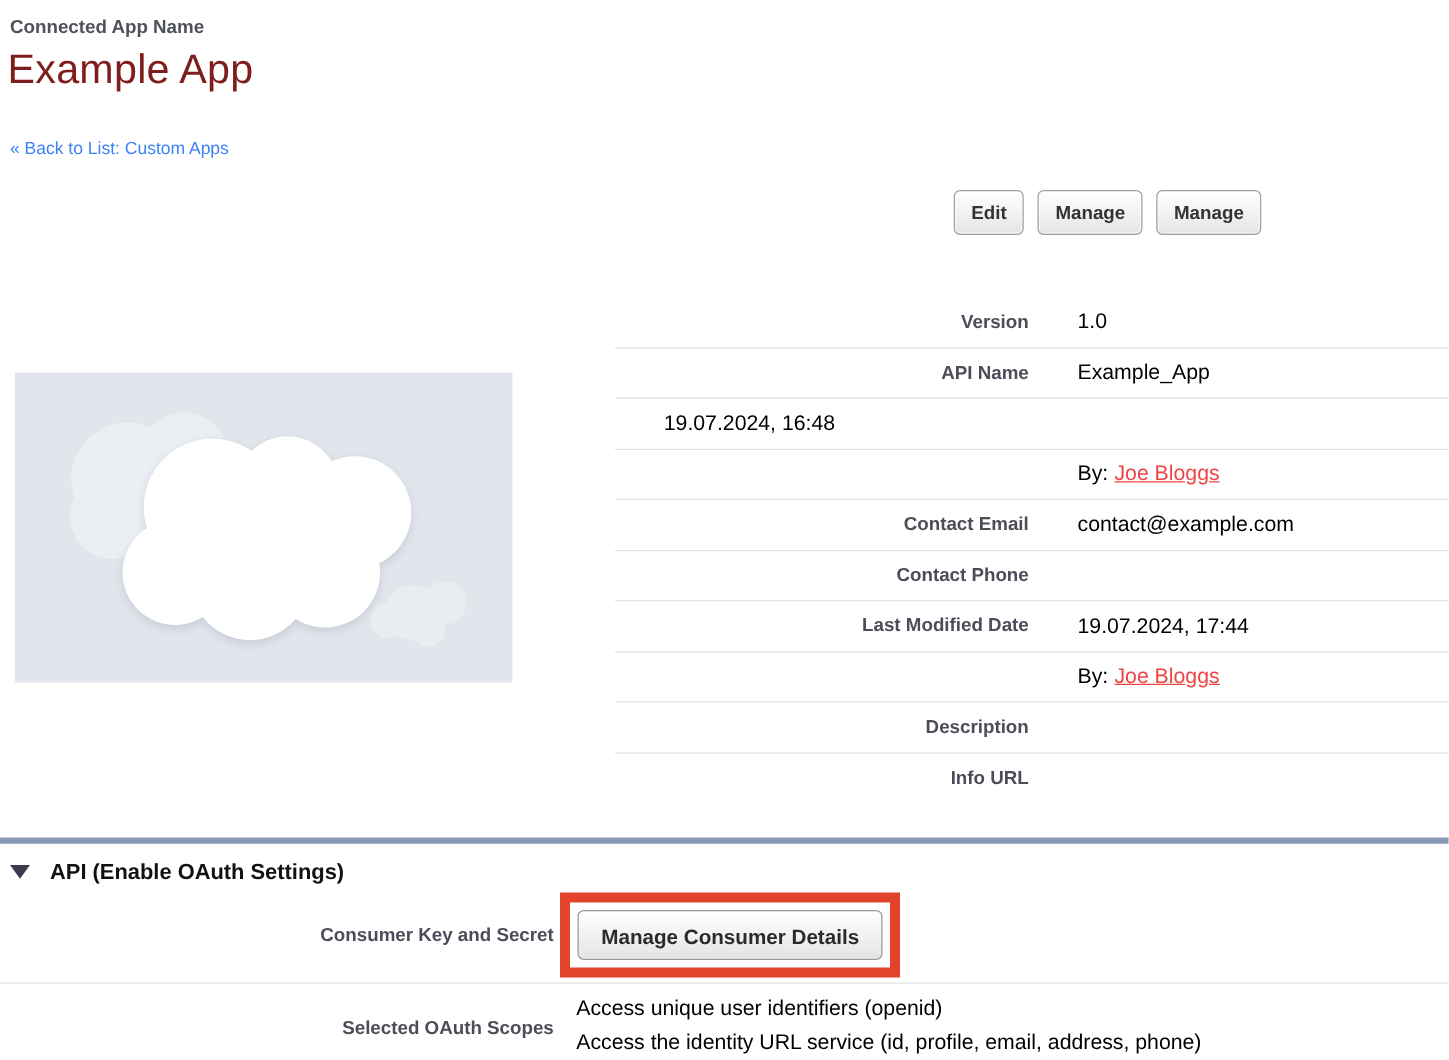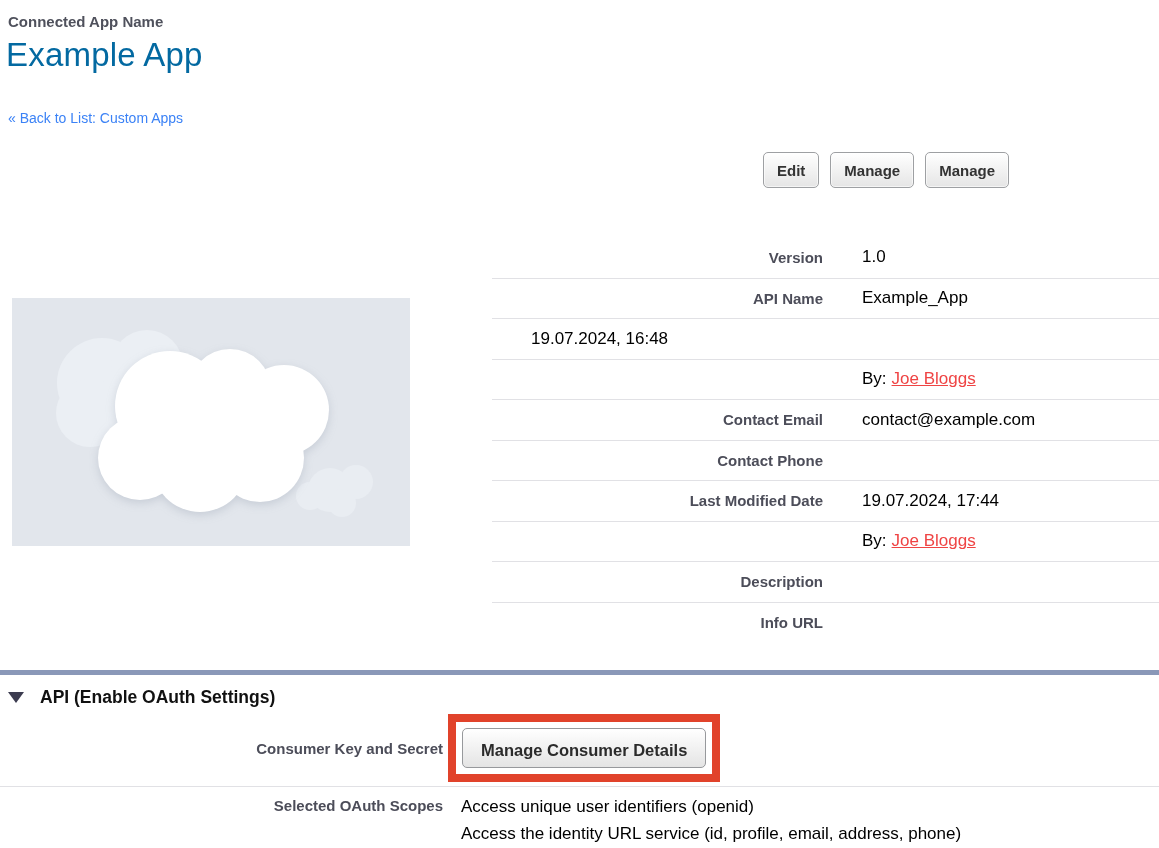--- a/index.html
+++ b/index.html
@@ -3,21 +3,21 @@
 <meta charset="utf-8">
 <style>
   * { margin:0; padding:0; box-sizing:border-box; }
   html,body { width:1159px; height:848px; background:#ffffff;
     font-family:"Liberation Sans", sans-serif; overflow:hidden; position:relative; }
 
   
   .field-label-top { position:absolute; left:8px; top:13px;
     font-size:15px; font-weight:bold; color:#4F515C; }
   .app-title { position:absolute; left:6px; top:36px;
-    font-size:33px; font-weight:400; color:#0369a1; letter-spacing:0.2px; }
+    font-size:33px; font-weight:400; color:#7f1d1d; letter-spacing:0.2px; }
   .back-link { position:absolute; left:8px; top:110px;
     font-size:14px; color:#3b82f6; text-decoration:none; cursor:pointer; }
 
   
   .toolbar { position:absolute; left:763px; top:152px; display:flex; gap:11px; }
   .btn { height:36px; padding:0 13px; border:1px solid #9EA0A3; border-radius:5px;
     background:linear-gradient(#ffffff, #E5E5E5); color:#333333;
     font-family:Liberation Sans, sans-serif; font-size:15px; font-weight:bold;
     cursor:pointer; box-shadow:0 0 0 1px rgba(255,255,255,0.6) inset; }
 
@@ -40,21 +40,21 @@
   .section-header { position:absolute; left:8px; top:687px; display:flex;
     align-items:center; gap:16px; }
   .tri-down { width:0; height:0; border-left:8px solid transparent;
     border-right:8px solid transparent; border-top:11px solid #3C3C50; cursor:pointer; }
   .section-title { font-size:17.5px; font-weight:bold; color:#111111; }
 
   
   .sec { position:absolute; left:0; top:710px; width:1159px; }
   .sec-rowA { display:flex; align-items:center; height:77px;
     border-bottom:1px solid #E1E1E5; }
-  .sec-rowB { display:flex; align-items:flex-start; padding-top:6px; }
+  .sec-rowB { display:flex; align-items:center; padding-top:6px; }
   .sec-label { width:443px; flex:0 0 443px; text-align:right; font-size:15px;
     font-weight:bold; color:#4C4D59; }
   .sec-rowB .sec-label { padding-top:4px; }
   .highlight-box { margin-left:5px; border:8px solid #E1432B; padding:6px;
     display:inline-block; background:#ffffff; }
   .big-btn { height:40px; padding:12px 18px; border:1px solid #97999C; border-radius:5px;
     background:linear-gradient(#ffffff, #E4E4E4); color:#2B2B2B;
     font-family:"Liberation Sans", sans-serif; font-size:16.5px; font-weight:bold;
     cursor:pointer; }
   .scopes { padding-left:18px; font-size:17px; color:#000000; line-height:27px; }

